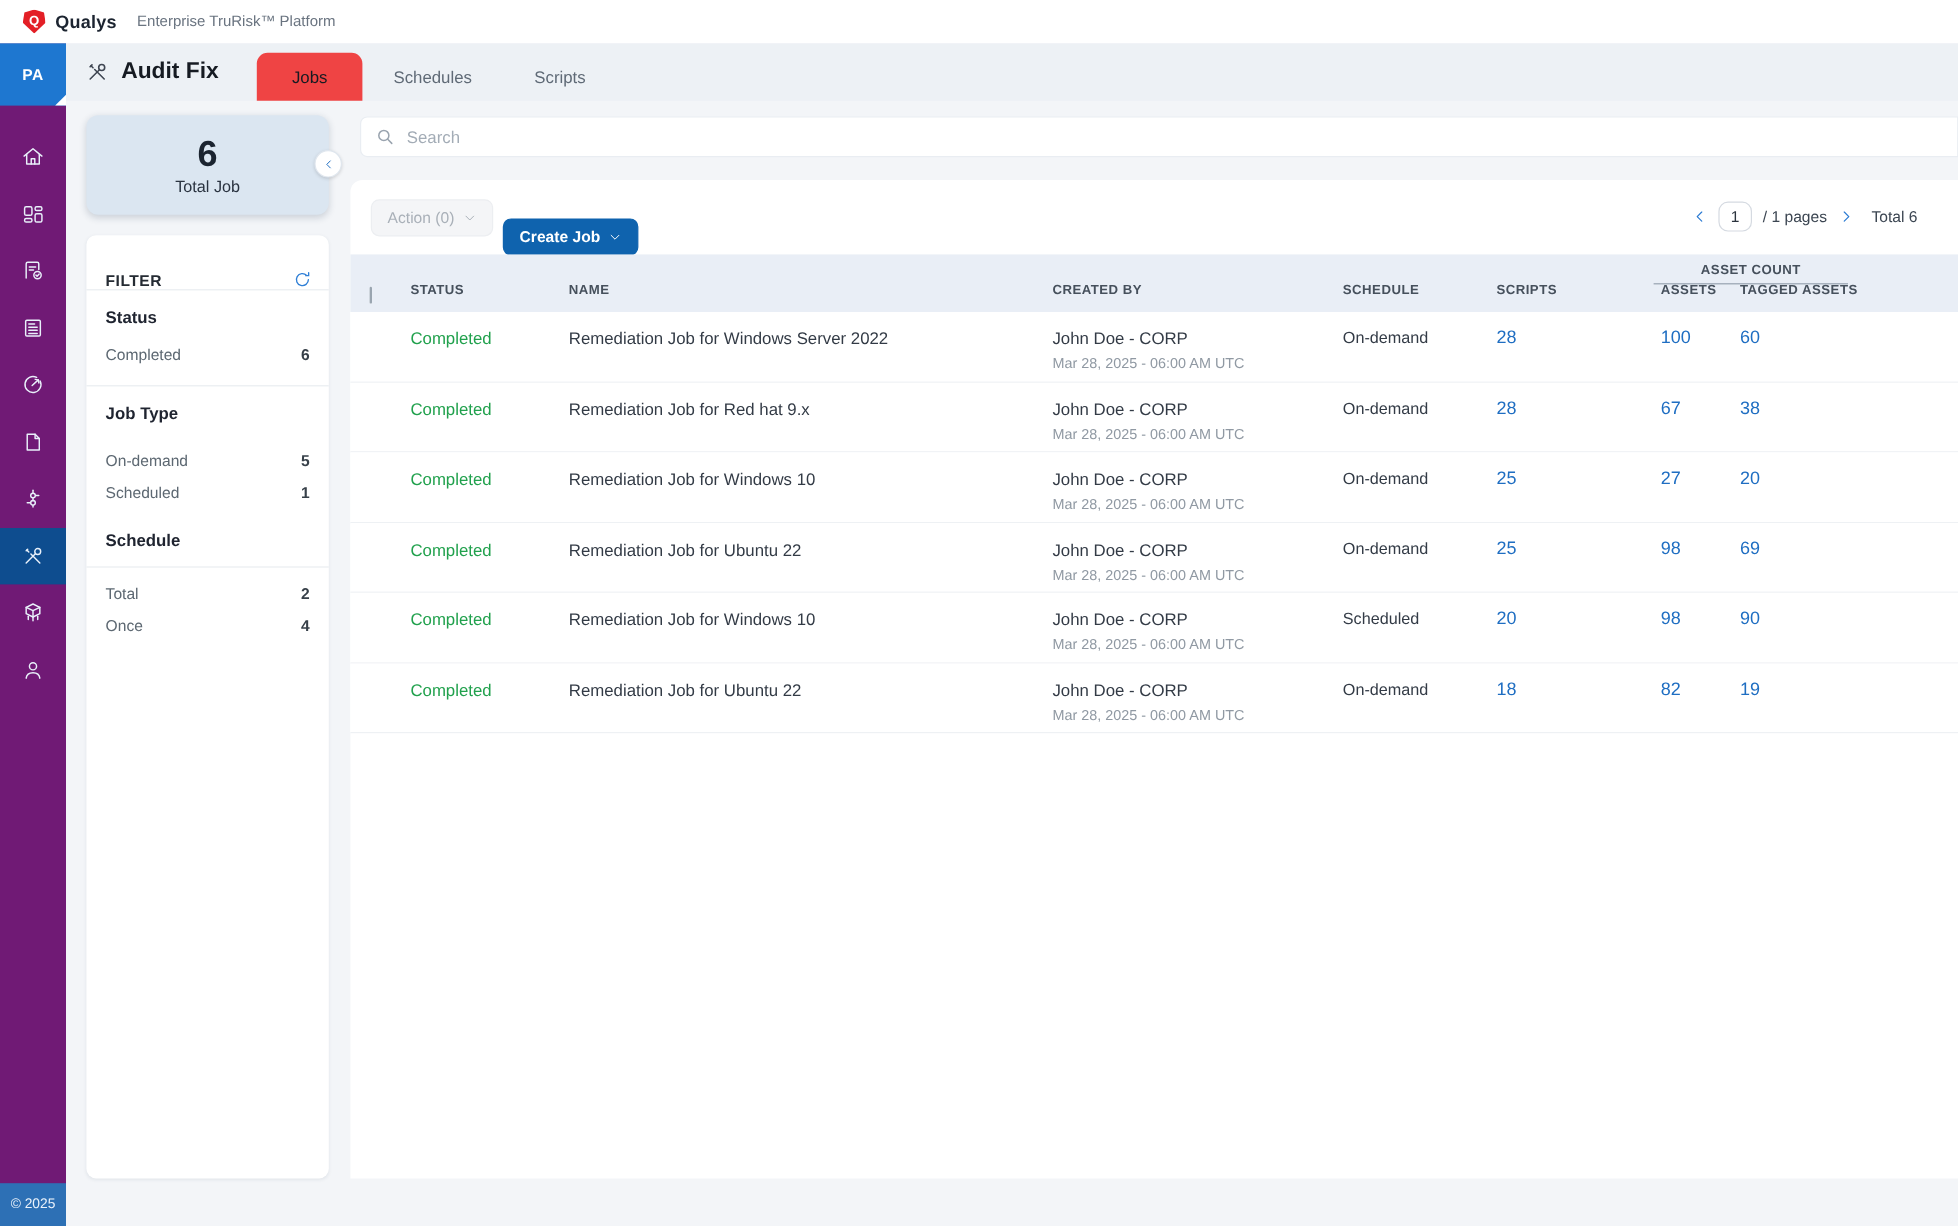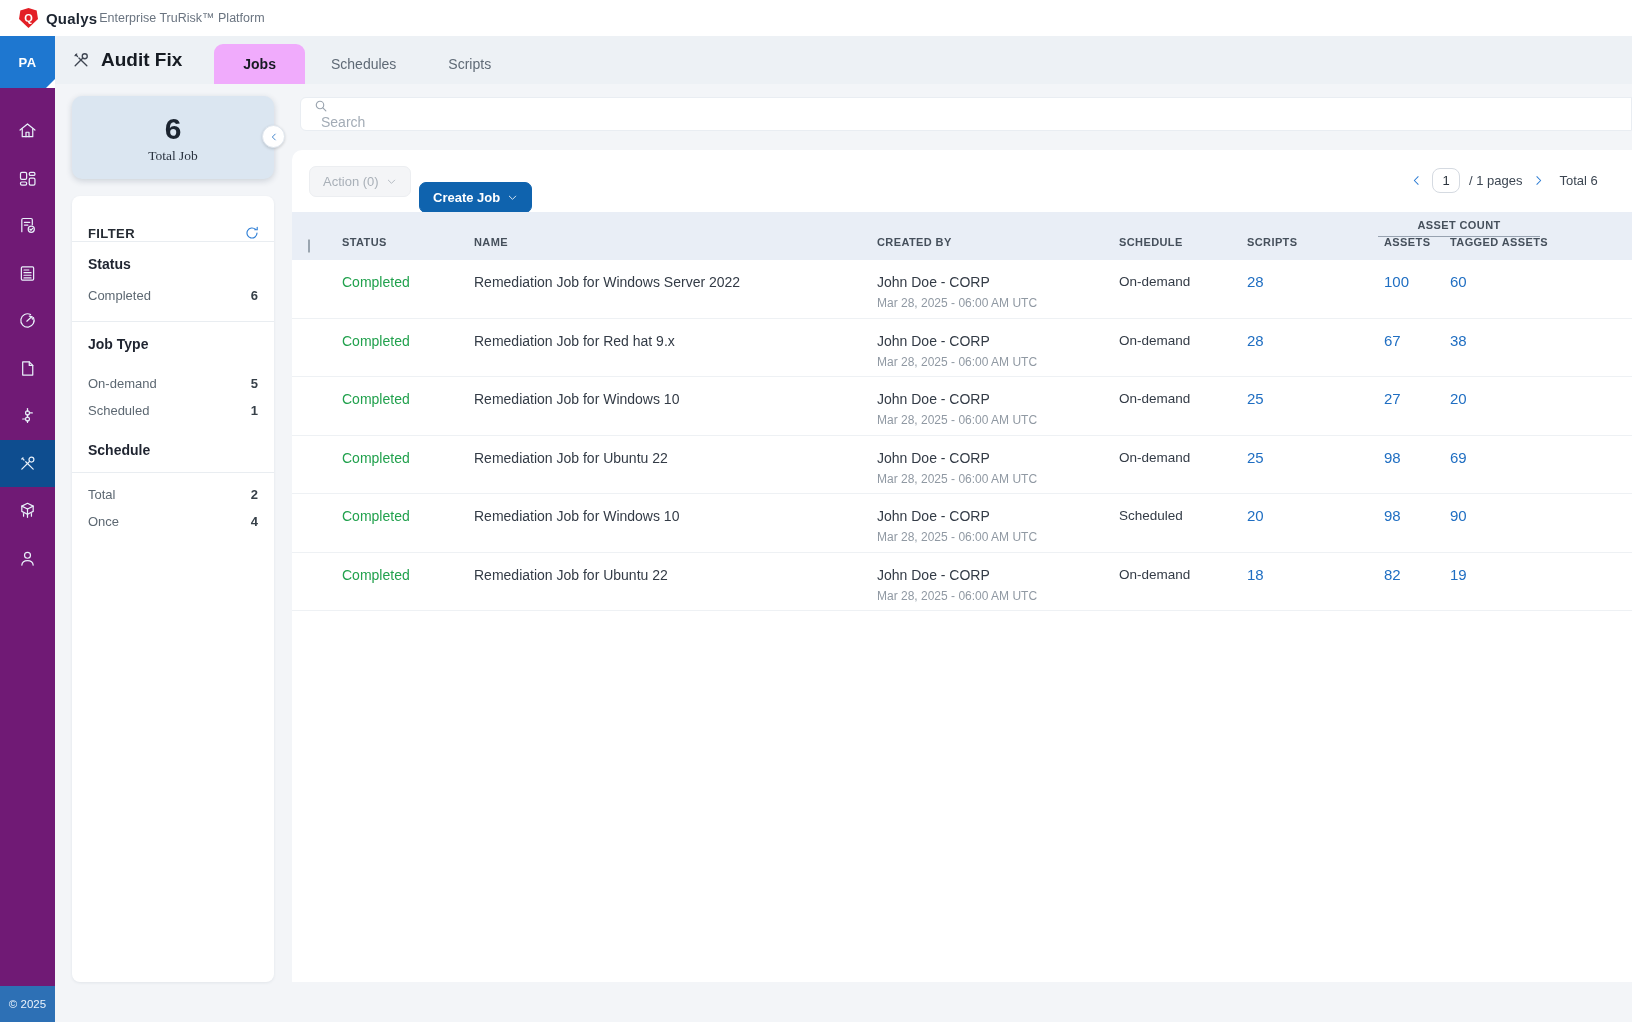--- a/index.html
+++ b/index.html
@@ -7,21 +7,21 @@
     font-family:"Liberation Sans", sans-serif; background:#f2f5f8; }
 
   
   .topbar { position:absolute; left:0; top:0; width:1632px; height:36px;
     background:#ffffff; display:flex; align-items:center; padding-left:19px; z-index:5; }
   .logo-shield { width:19px; height:20px; background:#e31f26; color:#fff;
     clip-path:polygon(50% 0, 93% 12%, 100% 55%, 50% 100%, 0 55%, 7% 12%);
     display:flex; align-items:center; justify-content:center;
     font-size:11px; font-weight:bold; }
   .brand-name { margin-left:8px; font-size:15px; font-weight:bold; color:#1c2430; letter-spacing:.2px; }
-  .brand-suffix { margin-left:2px; font-size:12.5px; color:#6a7480; }
+  .brand-suffix { margin-left:17px; font-size:12.5px; color:#6a7480; }
 
   
   .sidebar { position:absolute; left:0; top:36px; width:55px; height:986px;
     background:#701a75; z-index:4; }
   .pa-badge { position:relative; width:55px; height:52px; background:#1e77d0;
     color:#fff; font-size:13px; font-weight:bold; display:flex;
     align-items:center; justify-content:center; letter-spacing:.5px; }
   .pa-badge .corner { position:absolute; right:0; bottom:0; width:0; height:0;
     border-left:9px solid transparent; border-bottom:9px solid #ffffff; }
   .nav-list { padding-top:19px; }
@@ -36,33 +36,33 @@
 
   
   .appbar { position:absolute; left:55px; top:36px; right:0; height:48px;
     background:#edf1f5; display:flex; align-items:flex-end; z-index:3; }
   .app-title-wrap { display:flex; align-items:center; height:48px; padding-left:16px; }
   .app-title-wrap svg { stroke:#3f4652; fill:none; stroke-width:1.6;
     stroke-linecap:round; stroke-linejoin:round; }
   .app-title { margin-left:10px; font-size:19px; font-weight:bold; color:#161b22; }
   .tabs { display:flex; align-items:flex-end; margin-left:32px; height:48px; }
   .tab { font-size:14px; color:#5f6a76; padding:12px 26px; cursor:pointer; }
-  .tab.active { background:#f0abfc; color:#161b22; font-weight:bold;
+  .tab.active { background:#ef4444; color:#161b22; font-weight:normal;
     border-radius:9px 9px 0 0; padding:12px 29px; }
 
   
   .content { position:absolute; left:55px; top:84px; right:0; bottom:0;
     background:#f3f5f8; }
 
   
   .summary-card { position:absolute; left:17px; top:12px; width:202px; height:83px;
     background:#dbe6f1; border-radius:10px; box-shadow:0 2px 6px rgba(30,50,80,.18);
     display:flex; flex-direction:column; align-items:center; justify-content:center; cursor:pointer; }
   .summary-value { font-size:30px; font-weight:bold; color:#1b2430; line-height:1.1; }
-  .summary-label { font-size:13.5px; color:#2a3340; margin-top:3px;font-family:Liberation Serif, serif; }
+  .summary-label { font-size:13.5px; color:#2a3340; margin-top:3px; }
   .collapse-btn { position:absolute; left:207px; top:41px; width:23px; height:23px;
     border-radius:50%; background:#fff; border:1px solid #dfe6ee;
     box-shadow:0 1px 3px rgba(0,0,0,.15); display:flex; align-items:center;
     justify-content:center; cursor:pointer; z-index:2; }
   .collapse-btn svg { stroke:#1f6ec2; fill:none; stroke-width:2; stroke-linecap:round; stroke-linejoin:round; }
 
   .filter-card { position:absolute; left:17px; top:112px; width:202px; bottom:40px;
     background:#ffffff; border-radius:8px; box-shadow:0 1px 3px rgba(30,50,80,.08); }
   .filter-head { height:46px; display:flex; align-items:flex-end;
     justify-content:space-between; padding:0 14px 0 16px; border-bottom:1px solid #e9edf1; }
@@ -74,21 +74,21 @@
   .f-sec-title { font-size:14px; font-weight:bold; color:#1f2430; padding:0 16px; margin-bottom:10px; }
   .f-sec-title.solo { margin-bottom:0; padding-bottom:14px; border-bottom:1px solid #e9edf1; }
   .f-item { display:flex; justify-content:space-between; padding:6px 16px; cursor:pointer; }
   .f-item-label { font-size:13px; color:#5d6872; }
   .f-item-count { font-size:13px; color:#374049; font-weight:bold; }
   .f-gap { height:8px; }
 
   
   .searchbar { position:absolute; left:245px; top:13px; right:0; height:34px;
     background:#ffffff; border-radius:6px 0 0 6px; border:1px solid #e9edf2;
-    display:flex; padding-left:11px;flex-direction:column; }
+    display:flex; align-items:center; padding-left:11px; }
   .searchbar svg { stroke:#9aa4af; fill:none; stroke-width:1.7; stroke-linecap:round; }
   .search-input { border:none; outline:none; margin-left:9px; font-size:14px;
     color:#333; width:600px; font-family:"Liberation Sans", sans-serif; background:transparent; }
   .search-input::placeholder { color:#a3acb6; }
 
   
   .main-card { position:absolute; left:237px; top:66px; right:-60px; bottom:40px;
     background:#ffffff; border-radius:10px 0 0 0; }
   .toolbar { position:relative; height:62px; }
   .btn { display:inline-flex; align-items:center; gap:7px; height:31px;

